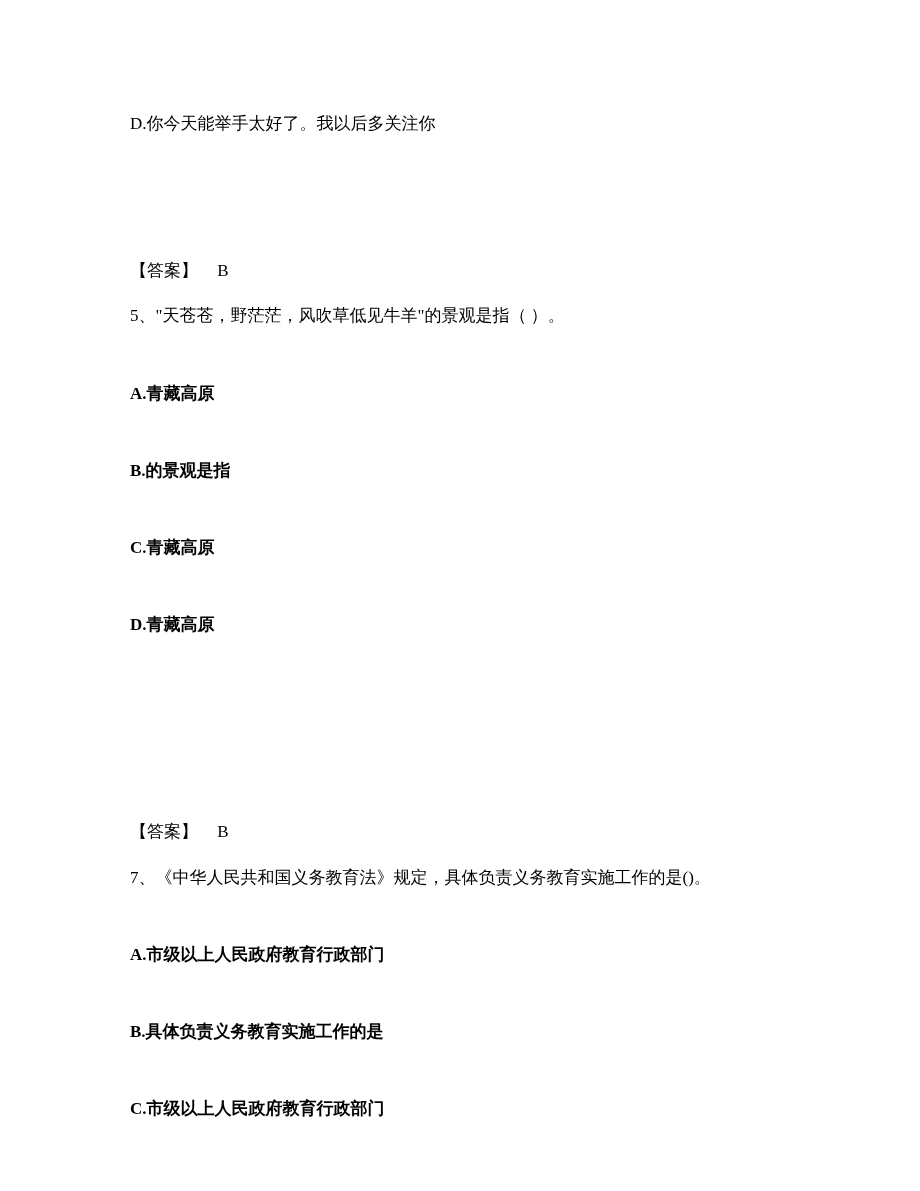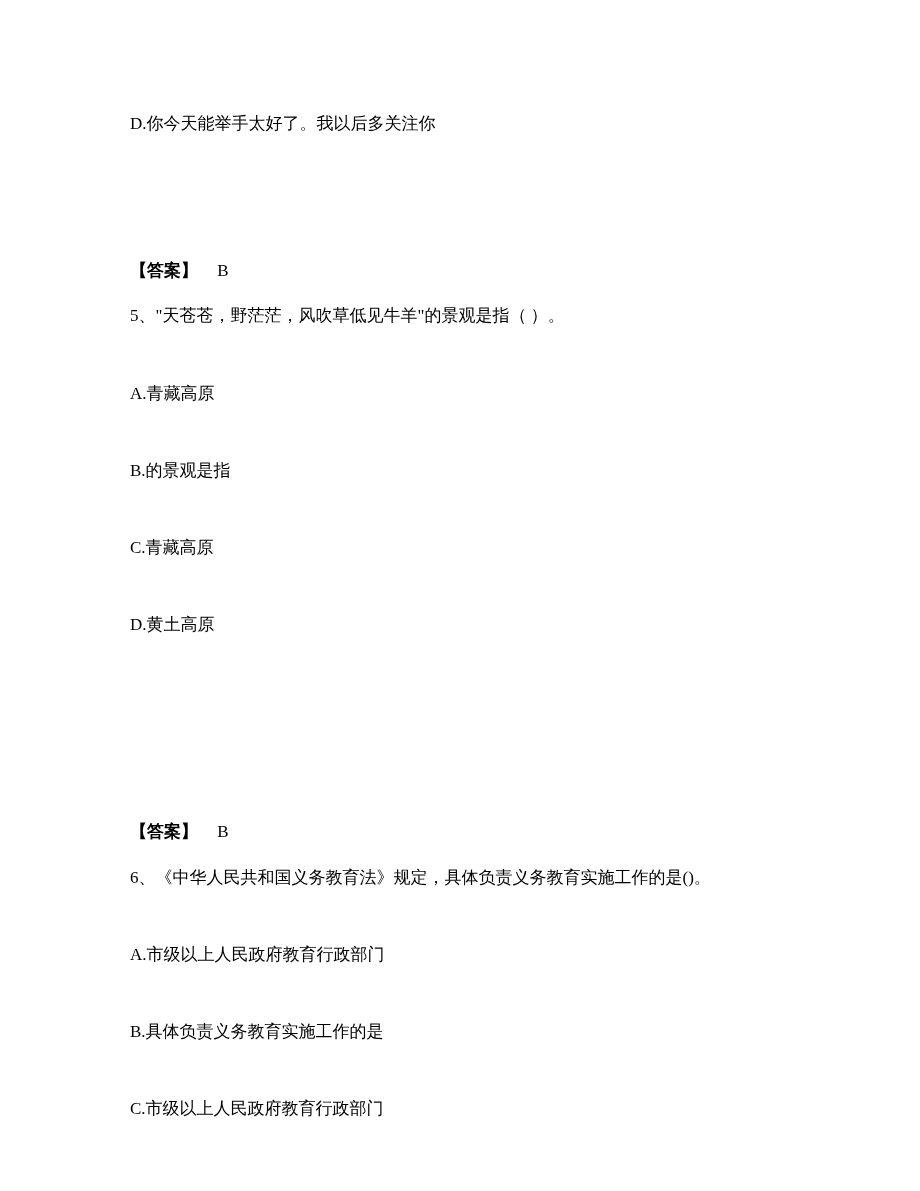--- a/index.html
+++ b/index.html
@@ -18,30 +18,31 @@
       line-height: 1.6;
     }
     .option {
       margin-bottom: 50px;
     }
     .answer {
       margin-top: 120px;
       margin-bottom: 18px;
     }
     .answer-label {
-      font-weight: bold;
+      font-weight: normal;
     }
     .answer-value {
       margin-left: 15px;
     }
     .question {
       margin-bottom: 50px;
     }
     .option-block {
       margin-bottom: 50px;
+      font-weight: bold;
     }
     .spacer-large {
       height: 130px;
     }
     .first-option {
       margin-bottom: 8px;
     }
   </style>
 </head>
 <body>
@@ -51,26 +52,26 @@
 <div class="answer">
   <span class="answer-label">【答案】</span>
   <span class="answer-value">B</span>
 </div>
 
 <div class="question">5、"天苍苍，野茫茫，风吹草低见牛羊"的景观是指（ ）。</div>
 
 <div class="option-block">A.青藏高原</div>
 <div class="option-block">B.的景观是指</div>
 <div class="option-block">C.青藏高原</div>
-<div class="option-block">D.黄土高原</div>
+<div class="option-block">D.青藏高原</div>
 
 <div class="spacer-large"></div>
 
 <div class="answer" style="margin-top:0;">
   <span class="answer-label">【答案】</span>
   <span class="answer-value">B</span>
 </div>
 
-<div class="question">6、《中华人民共和国义务教育法》规定，具体负责义务教育实施工作的是()。</div>
+<div class="question">7、《中华人民共和国义务教育法》规定，具体负责义务教育实施工作的是()。</div>
 
 <div class="option-block">A.市级以上人民政府教育行政部门</div>
 <div class="option-block">B.具体负责义务教育实施工作的是</div>
 <div class="option-block">C.市级以上人民政府教育行政部门</div>
 
 </body></html>

